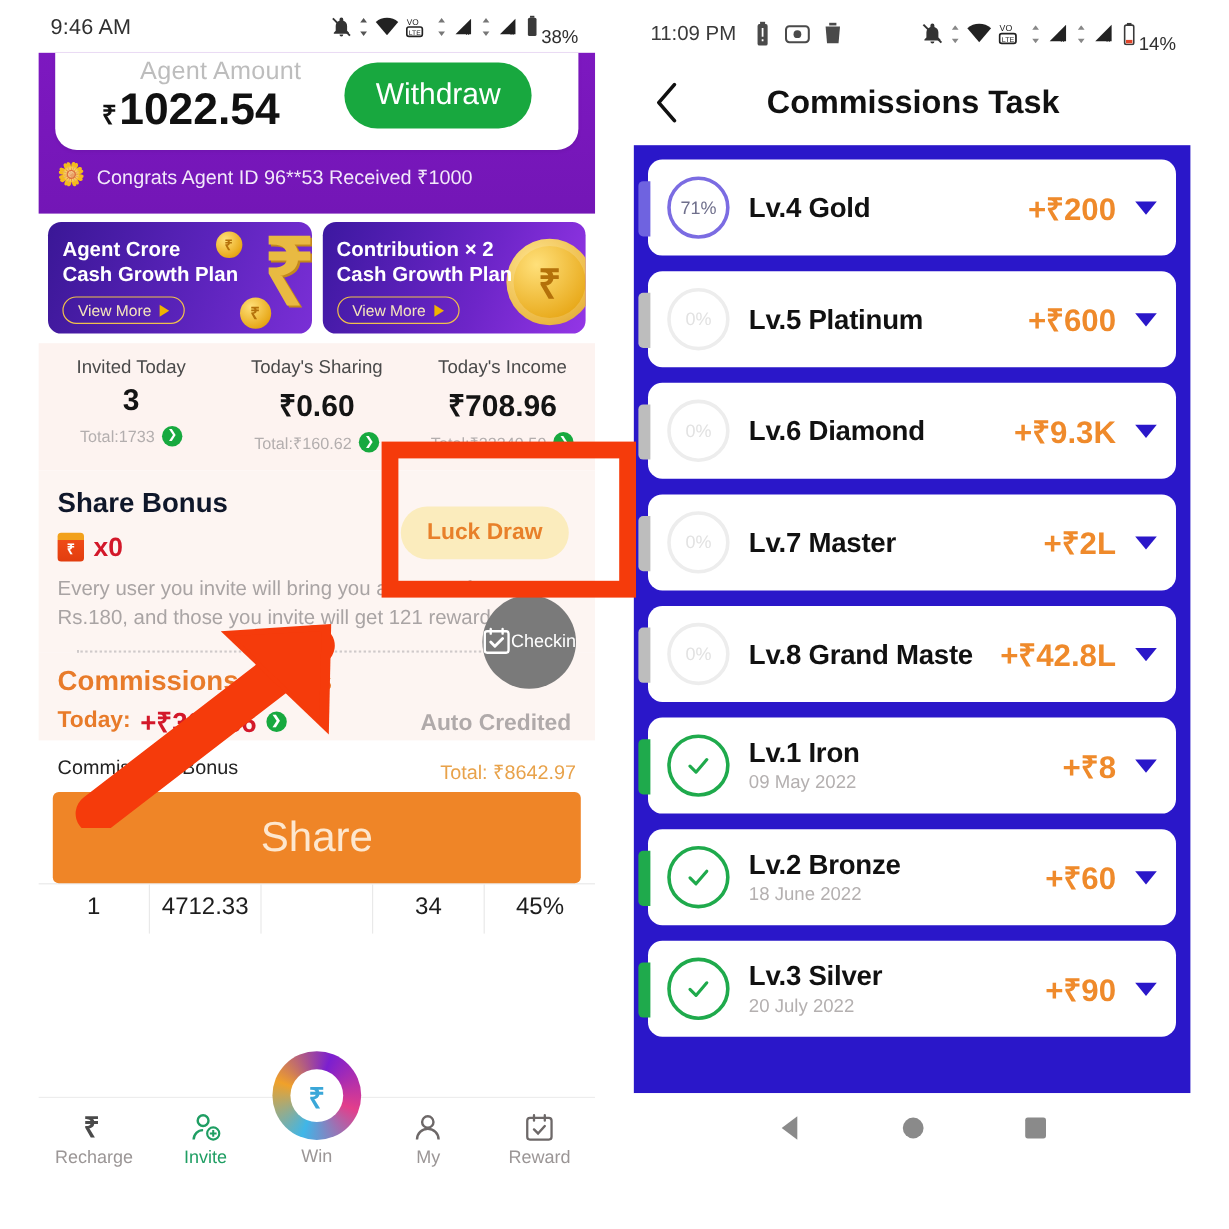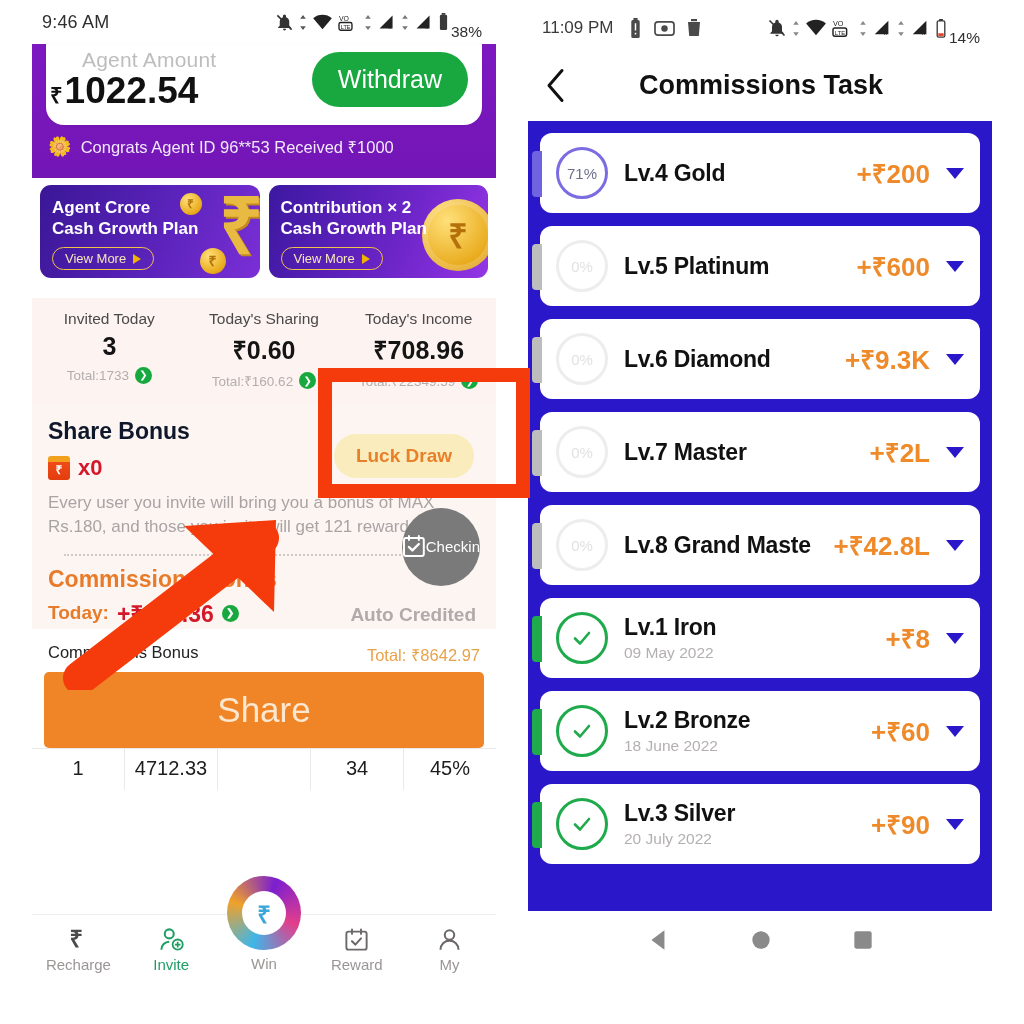--- a/index.html
+++ b/index.html
@@ -30,22 +30,22 @@
 
   
   .hdr {
     position: relative; background: #7a19be;
     background: linear-gradient(180deg,#7d18c0 0%, #7316b6 100%);
     padding: 0 0 6px 0;
   }
   .hdr-card {
     margin: 0 14px; background: #fff;
     border-radius: 0 0 18px 18px;
-    padding: 4px 14px 14px 4px;
-    display: flex; align-items: center; justify-content: space-between;
+    padding: 4px 14px 14px 14px;
+    display: flex; align-items: center; justify-content: center;
     box-shadow: 0 1px 3px rgba(0,0,0,.06);
     gap: 36px;
   }
   .amt-label { font-size: 21px; color: #bdbdbd; font-weight: 400; padding-left: 32px; letter-spacing: .2px; }
   .amt-value { font-size: 37px; font-weight: 800; color: #111; line-height: 1.05; display: flex; align-items: baseline; }
   .amt-value .rs { font-size: 22px; font-weight: 800; margin-right: 2px; }
   .withdraw {
     background: #18a83f; color: #fff; border: none;
     font-size: 25px; font-weight: 500;
     padding: 13px 26px; border-radius: 34px;
@@ -85,21 +85,21 @@
     background: radial-gradient(circle at 35% 30%, #ffe07a, #e8a91a 70%, #c9860d);
     display:flex; align-items:center; justify-content:center; color:#b4710a; font-weight:800;
     z-index: 2;
   }
   .coin.c1 { width:22px;height:22px;right:58px;top:8px;font-size:12px; }
   .coin.c2 { width:26px;height:26px;right:34px;bottom:4px;font-size:14px; }
   .coin.big { width:72px;height:72px;right:-6px;top:14px;font-size:34px;
     box-shadow: inset 0 0 0 6px rgba(255,255,255,.18); }
 
   
-  .stats { display:flex; background:#fdf3f0; margin-top: 20px; }
+  .stats { display:flex; background:#fdf3f0; margin-top: 8px; }
   .stat { flex:1; text-align:center; padding: 12px 4px 14px 4px; }
   .stat .lbl { font-size: 15.5px; color: #4a4a4a; }
   .stat .val { font-size: 25px; font-weight: 800; color:#141414; margin-top: 4px; }
   .stat .tot { font-size: 13.5px; color:#b3aeae; margin-top: 6px; display:flex; align-items:center; justify-content:center; gap:6px; }
   .greenarrow { width:17px;height:17px;border-radius:50%;background:#17a93f;color:#fff;
     display:inline-flex;align-items:center;justify-content:center;font-size:10px;line-height:1; }
 
   
   .sharebonus { background:#fdf5f2; padding: 14px 16px 0 16px; position: relative; }
   .sb-title { font-size: 23px; font-weight: 800; color:#0f172a; }
@@ -370,32 +370,32 @@
         <span class="nl">Invite</span>
       </div>
       <div class="nav-item">
         <div class="win-bubble">
             <div class="inner">₹</div>
           </div>
         <span class="nl" style="margin-top:27px">Win</span>
       </div>
       <div class="nav-item">
         <svg width="27" height="27" viewBox="0 0 24 24">
+            <circle cx="12" cy="8" r="4.2" fill="none" stroke="#6d6868" stroke-width="1.8"></circle>
+            <path d="M4 21c0-4.4 3.6-8 8-8s8 3.6 8 8" fill="none" stroke="#6d6868" stroke-width="1.8"></path>
+          </svg>
+        <span class="nl">My</span>
+      </div>
+      <div class="nav-item">
+        <svg width="27" height="27" viewBox="0 0 24 24">
             <rect x="3" y="5" width="18" height="16" rx="2" fill="none" stroke="#6d6868" stroke-width="1.7"></rect>
             <path d="M8 3v4M16 3v4" stroke="#6d6868" stroke-width="1.7" stroke-linecap="round"></path>
             <path d="M8 13.5l3 3 5-5.5" fill="none" stroke="#6d6868" stroke-width="1.8" stroke-linecap="round"></path>
           </svg>
         <span class="nl">Reward</span>
-      </div>
-      <div class="nav-item">
-        <svg width="27" height="27" viewBox="0 0 24 24">
-            <circle cx="12" cy="8" r="4.2" fill="none" stroke="#6d6868" stroke-width="1.8"></circle>
-            <path d="M4 21c0-4.4 3.6-8 8-8s8 3.6 8 8" fill="none" stroke="#6d6868" stroke-width="1.8"></path>
-          </svg>
-        <span class="nl">My</span>
       </div>
     </div>
   </div>
 
   <div class="redbox"></div>
   <svg class="redarrow" viewBox="0 0 270 190">
     <path d="M18 178 L200 38" stroke="#f53b0b" stroke-width="34" stroke-linecap="round" fill="none"></path>
     <path d="M122 26 L214 20 L212 112 Z" fill="#f53b0b"></path>
     <path d="M132 30 L206 26 L204 100 Z" fill="#f53b0b"></path>
   </svg>

